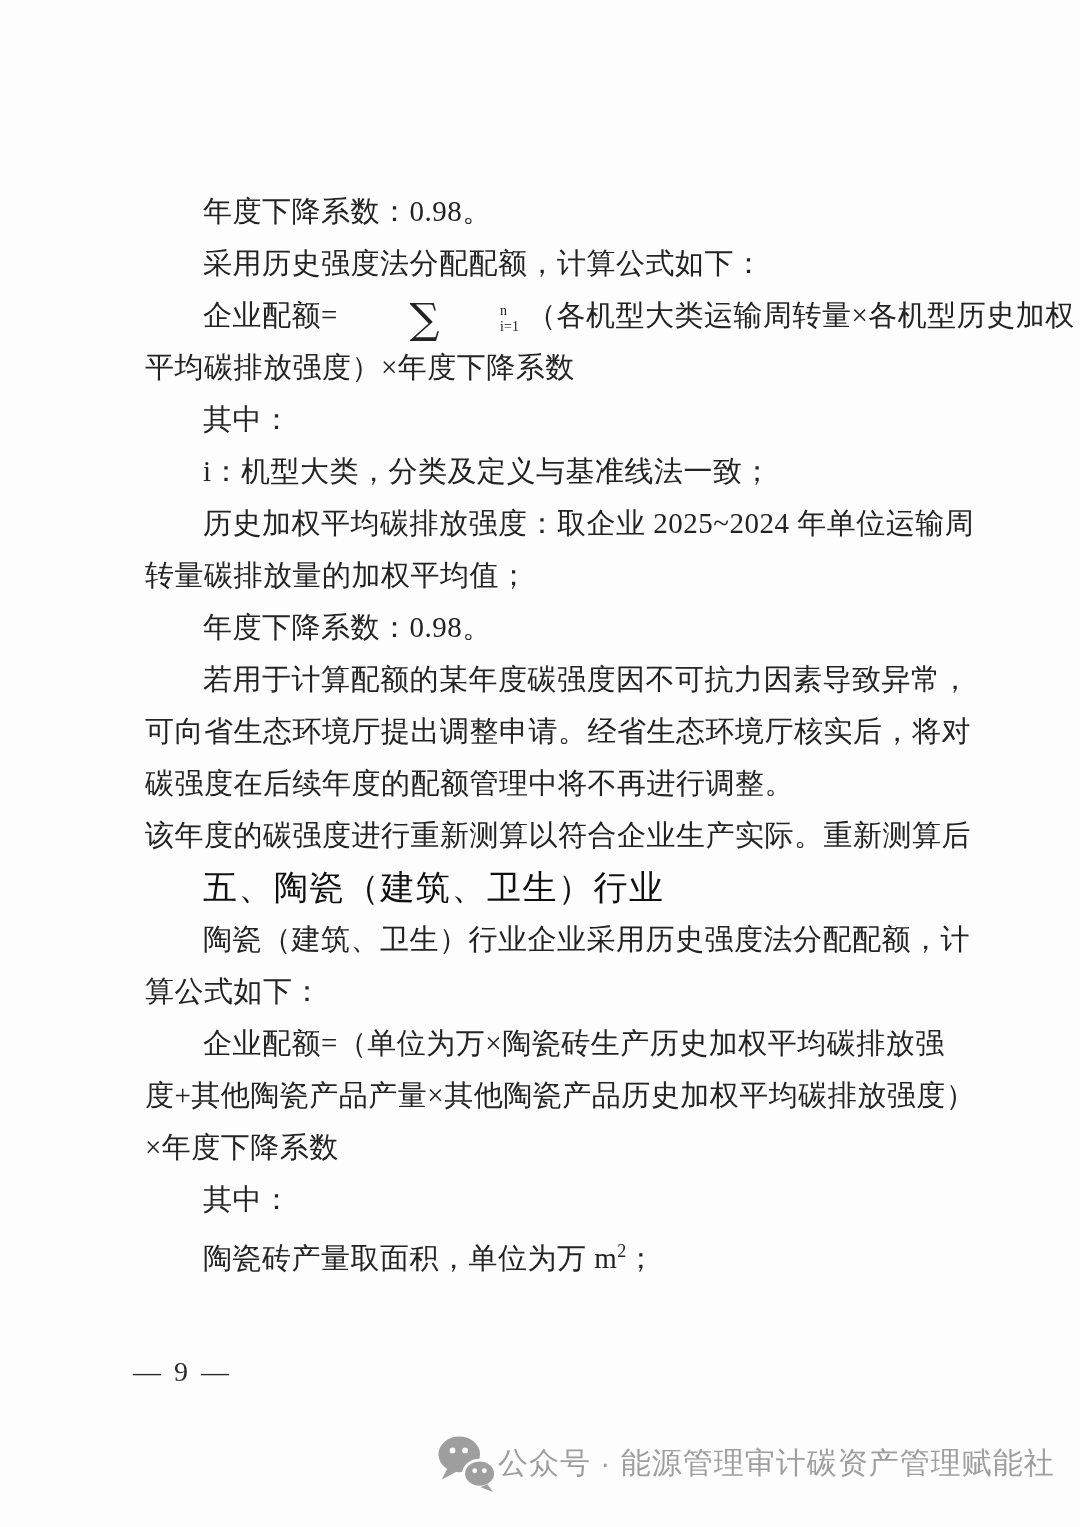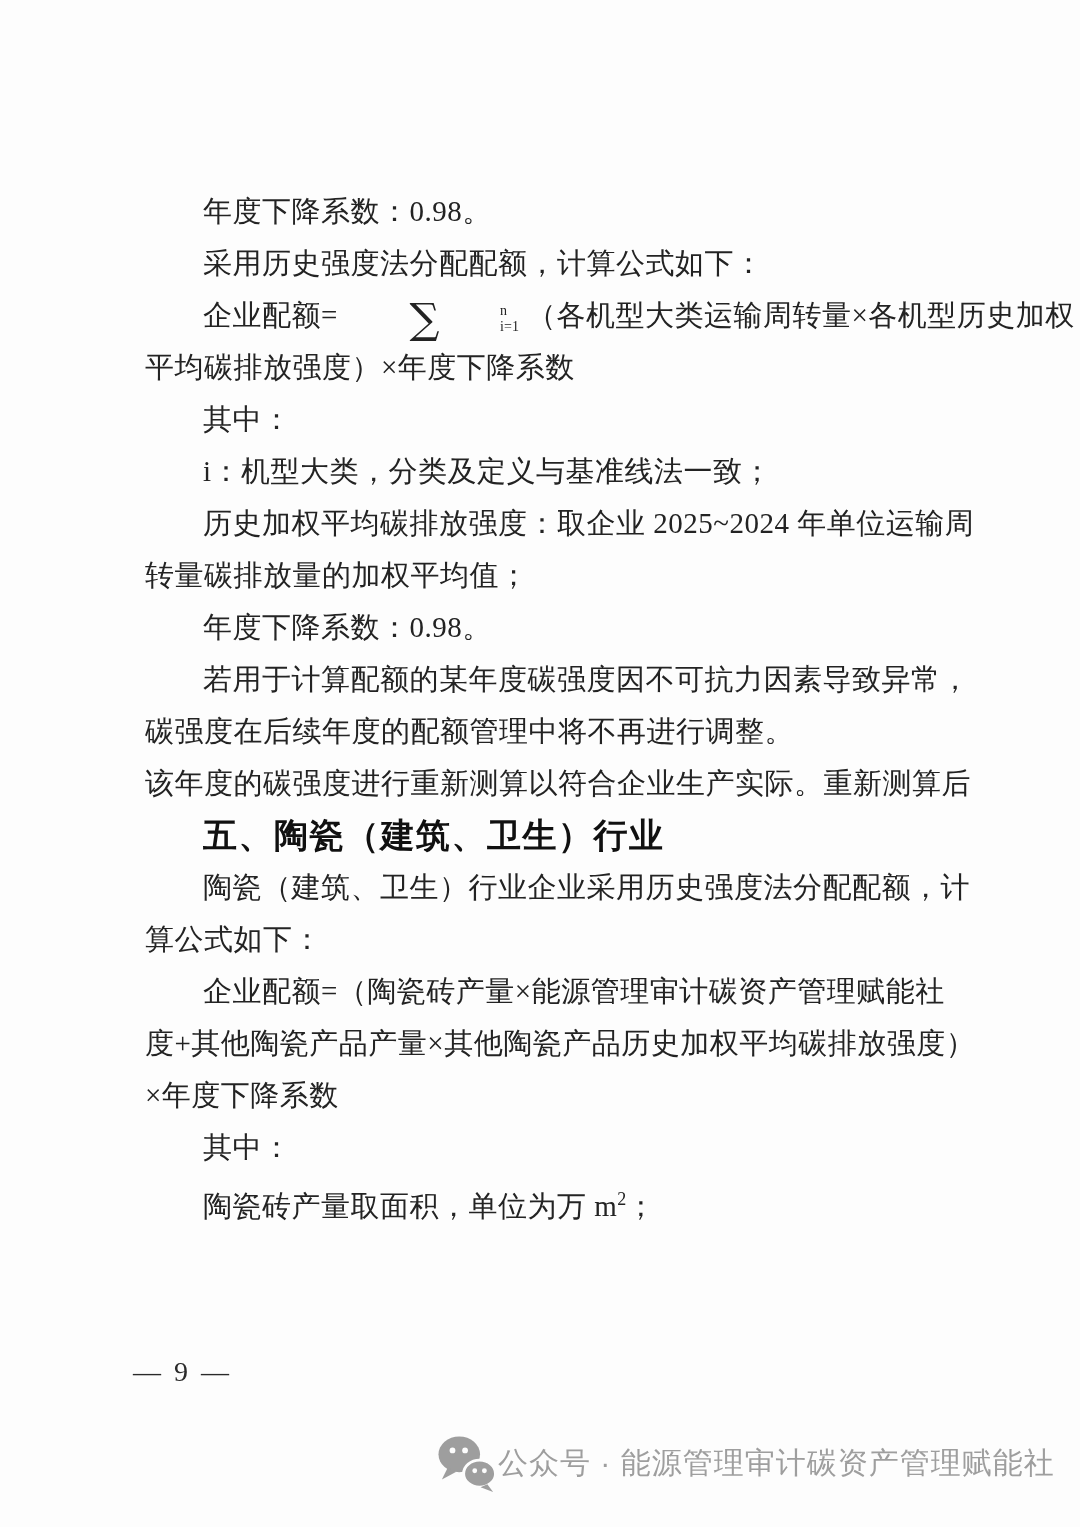--- a/index.html
+++ b/index.html
@@ -27,21 +27,21 @@
     line-height: 52px;
     height: 52px;
     white-space: nowrap;
     letter-spacing: 0.5px;
   }
 
   .indent { text-indent: 58px; }
 
   .heading {
     font-family: "Liberation Sans", "DejaVu Sans", sans-serif;
-    font-weight: bold;
+    font-weight: normal;
     font-size: 34px;
     letter-spacing: 1.5px;
     color: #101010;
   }
 
   
   .sigma-wrap {
     display: inline-flex;
     align-items: center;
     vertical-align: -8px;
@@ -113,28 +113,29 @@
           </span>
         </span><span>（各机型大类运输周转量×各机型历史加权</span></div>
 
     <div class="line">平均碳排放强度）×年度下降系数</div>
     <div class="line indent">其中：</div>
     <div class="line indent">i：机型大类，分类及定义与基准线法一致；</div>
     <div class="line indent">历史加权平均碳排放强度：取企业 2025~2024 年单位运输周</div>
     <div class="line">转量碳排放量的加权平均值；</div>
     <div class="line indent">年度下降系数：0.98。</div>
     <div class="line indent">若用于计算配额的某年度碳强度因不可抗力因素导致异常，</div>
+    <div class="line">可向省生态环境厅提出调整申请。经省生态环境厅核实后，将对</div>
     <div class="line">碳强度在后续年度的配额管理中将不再进行调整。</div>
     <div class="line">该年度的碳强度进行重新测算以符合企业生产实际。重新测算后</div>
 
     <div class="line indent heading">五、陶瓷（建筑、卫生）行业</div>
 
     <div class="line indent">陶瓷（建筑、卫生）行业企业采用历史强度法分配配额，计</div>
     <div class="line">算公式如下：</div>
-    <div class="line indent">企业配额=（陶瓷砖产量×能源管理审计碳资产管理赋能社</div>
+    <div class="line indent">企业配额=（单位为万×陶瓷砖生产历史加权平均碳排放强</div>
     <div class="line">度+其他陶瓷产品产量×其他陶瓷产品历史加权平均碳排放强度）</div>
     <div class="line">×年度下降系数</div>
     <div class="line indent">其中：</div>
 
     <div class="line indent"><span>陶瓷砖产量取面积，单位为万 m</span><sup class="sup2">2</sup><span>；</span></div>
 
   </div>
 
   <div class="page-number">— 9 —</div>
 

